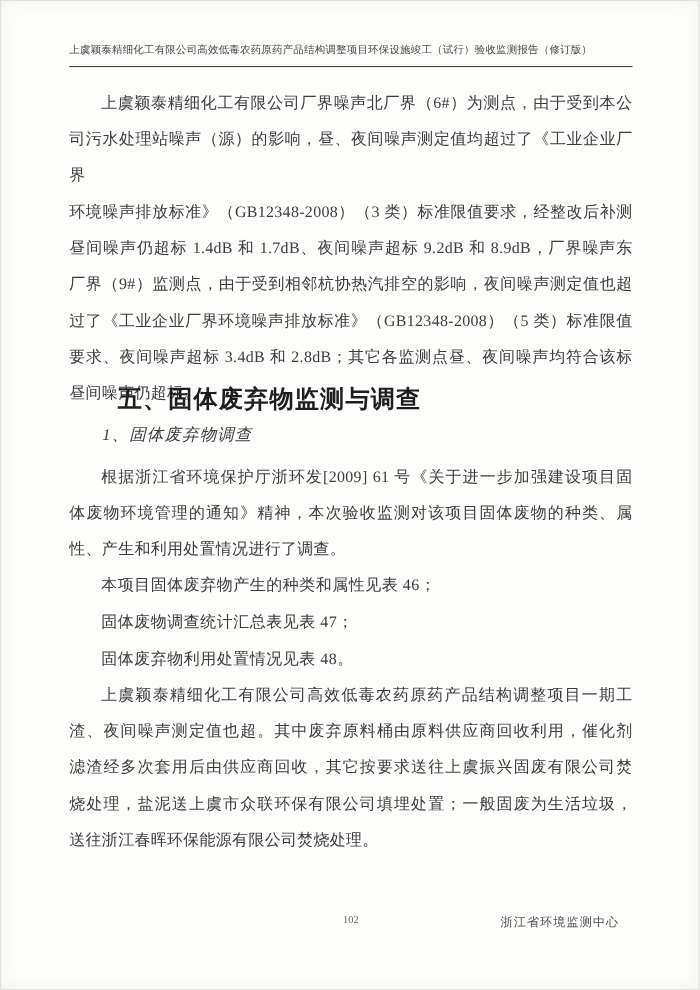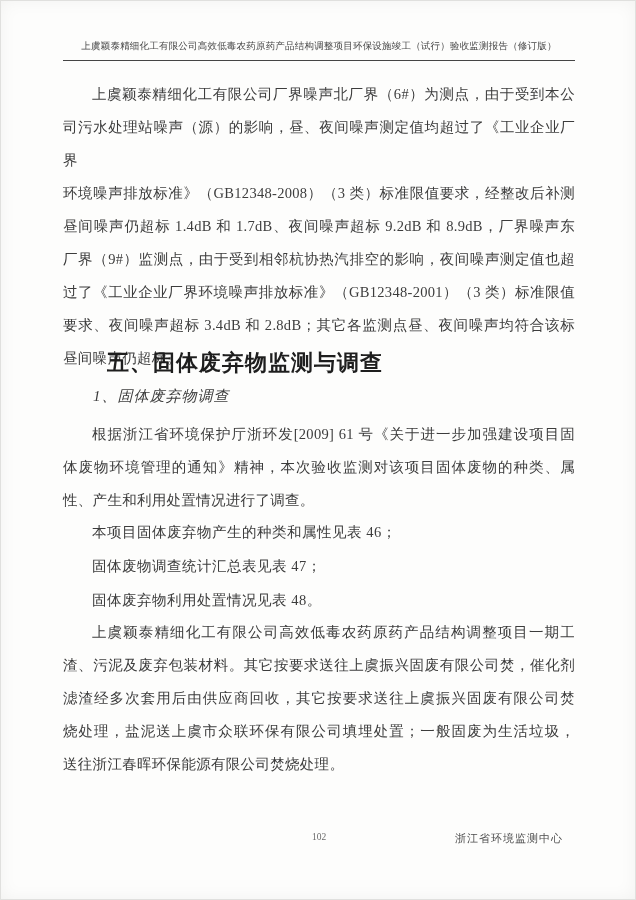--- a/index.html
+++ b/index.html
@@ -9,21 +9,21 @@
     margin:0 auto;
     background:#fdfdfc;
     box-shadow:inset 0 0 0 1px #e0e0de, inset 0 0 18px rgba(0,0,0,0.05);
     overflow:hidden;
     font-family:"Liberation Serif", serif;
     color:#3c3c3c;
   }
   .scan-text{filter:blur(0.3px);}
   .header{
     position:absolute;top:40px;left:63px;width:512px;
-    text-align:center;
+    text-align:left;
     font-size:9.5px;line-height:13px;
     color:#474747;
     letter-spacing:0.2px;
     border-bottom:1.5px solid #454545;
     padding-bottom:7px;
     white-space:nowrap;
   }
   .block{position:absolute;left:63px;width:512px;}
   .para .line{
     line-height:33px;
@@ -81,21 +81,21 @@
     <div class="header">
       <span>上虞颖泰精细化工有限公司高效低毒农药原药产品结构调整项目环保设施竣工（试行）验收监测报告（修订版）</span>
     </div>
 
     <div class="block para para1">
       <div class="line indent">上虞颖泰精细化工有限公司厂界噪声北厂界（6#）为测点，由于受到本公</div>
       <div class="line">司污水处理站噪声（源）的影响，昼、夜间噪声测定值均超过了《工业企业厂界</div>
       <div class="line">环境噪声排放标准》（GB12348-2008）（3 类）标准限值要求，经整改后补测</div>
       <div class="line">昼间噪声仍超标 1.4dB 和 1.7dB、夜间噪声超标 9.2dB 和 8.9dB，厂界噪声东</div>
       <div class="line">厂界（9#）监测点，由于受到相邻杭协热汽排空的影响，夜间噪声测定值也超</div>
-      <div class="line">过了《工业企业厂界环境噪声排放标准》（GB12348-2001）（3 类）标准限值</div>
+      <div class="line">过了《工业企业厂界环境噪声排放标准》（GB12348-2008）（5 类）标准限值</div>
       <div class="line">要求、夜间噪声超标 3.4dB 和 2.8dB；其它各监测点昼、夜间噪声均符合该标</div>
       <div class="line end">昼间噪声仍超标。</div>
     </div>
 
     <div class="block heading">五、固体废弃物监测与调查</div>
 
     <div class="block subheading">1、固体废弃物调查</div>
 
     <div class="block para para2">
       <div class="line indent">根据浙江省环境保护厅浙环发[2009] 61 号《关于进一步加强建设项目固</div>
@@ -104,21 +104,21 @@
     </div>
 
     <div class="block refs">
       <div class="line">本项目固体废弃物产生的种类和属性见表 46；</div>
       <div class="line">固体废物调查统计汇总表见表 47；</div>
       <div class="line">固体废弃物利用处置情况见表 48。</div>
     </div>
 
     <div class="block para para3">
       <div class="line indent">上虞颖泰精细化工有限公司高效低毒农药原药产品结构调整项目一期工</div>
-      <div class="line">渣、污泥及废弃包装材料。其它按要求送往上虞振兴固废有限公司焚，催化剂</div>
+      <div class="line">渣、夜间噪声测定值也超。其中废弃原料桶由原料供应商回收利用，催化剂</div>
       <div class="line">滤渣经多次套用后由供应商回收，其它按要求送往上虞振兴固废有限公司焚</div>
       <div class="line">烧处理，盐泥送上虞市众联环保有限公司填埋处置；一般固废为生活垃圾，</div>
       <div class="line end">送往浙江春晖环保能源有限公司焚烧处理。</div>
     </div>
 
     <div class="footer">
       <span class="pagenum">102</span>
       <span class="org">浙江省环境监测中心</span>
     </div>
 

